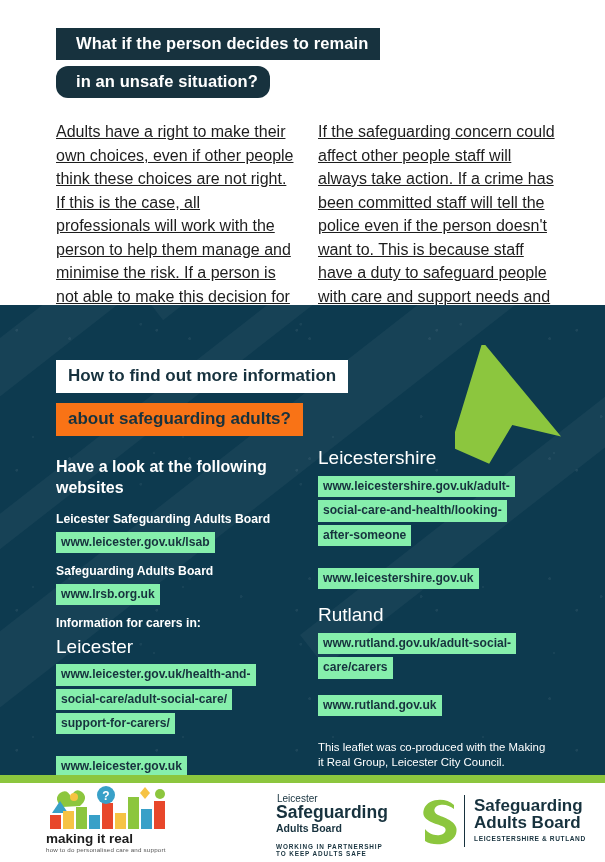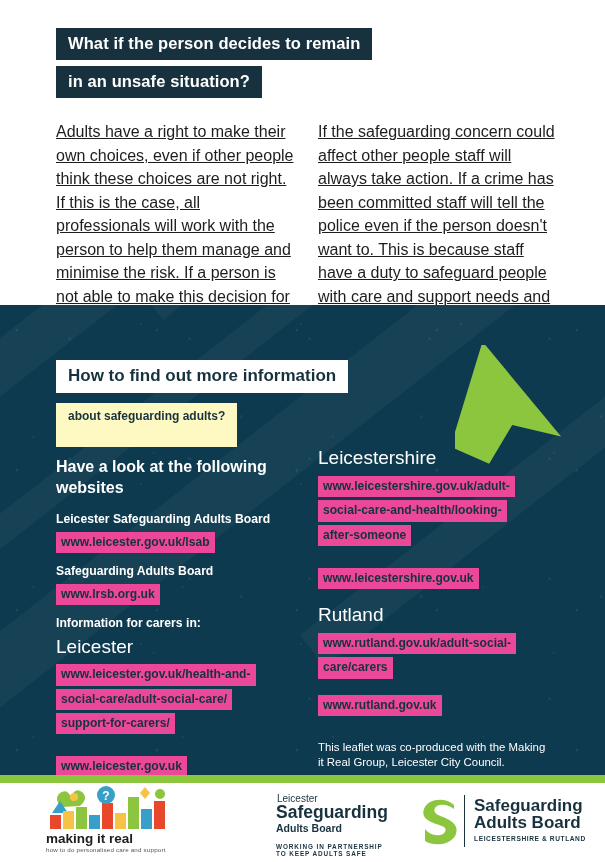--- a/index.html
+++ b/index.html
@@ -30,33 +30,34 @@
     height: 305px;
     background: #ffffff;
   }
 
   .heading-band {
     display: inline-block;
     background: #17323e;
     color: #ffffff;
     font-size: 16.5px;
     font-weight: bold;
-    padding: 7px 12px 8px 12px;
+    padding: 7px 12px 8px 20px;
     line-height: 1.05;
     letter-spacing: 0.1px;
   }
   .heading-1 {
     position: absolute;
     left: 56px;
     top: 28px;
   }
   .heading-2 {
     position: absolute;
     left: 56px;
     top: 66px;
+    border-radius: 12px;
   }
 
   .body-col {
     position: absolute;
     font-size: 16px;
     line-height: 1.47;
     color: #1d1d1d;
     font-family: "Liberation Sans", sans-serif;
     text-decoration: underline;
   }
@@ -124,25 +125,25 @@
     font-size: 17px;
     font-weight: bold;
     padding: 7px 12px 8px 12px;
     line-height: 1.05;
   }
   .mid-heading-2 {
     position: absolute;
     left: 56px;
     top: 98px;
     display: inline-block;
-    background: #fef9c3;
-    color: #17323e;
-    font-size: 12px;
-    font-weight: bold;
-    padding: 7px 12px 24px 12px;
+    background: #f97316;
+    color: #17323e;
+    font-size: 17px;
+    font-weight: bold;
+    padding: 7px 12px 8px 12px;
     line-height: 1.05;
   }
 
   .col-left {
     position: absolute;
     left: 56px;
     top: 152px;
     width: 248px;
     color: #ffffff;
   }
@@ -170,21 +171,21 @@
   }
   .big-place {
     font-size: 19px;
     font-weight: normal;
     color: #ffffff;
     margin: 0 0 7px 0;
     line-height: 1.1;
   }
   .url-chip {
     display: inline-block;
-    background: #ec4899;
+    background: #86efac;
     color: #17323e;
     font-size: 12.1px;
     font-weight: bold;
     padding: 2px 5px 3px 5px;
     line-height: 1.35;
     margin: 0 0 10px 0;
     box-decoration-break: clone;
     -webkit-box-decoration-break: clone;
   }
   .gap-sm { height: 6px; }

